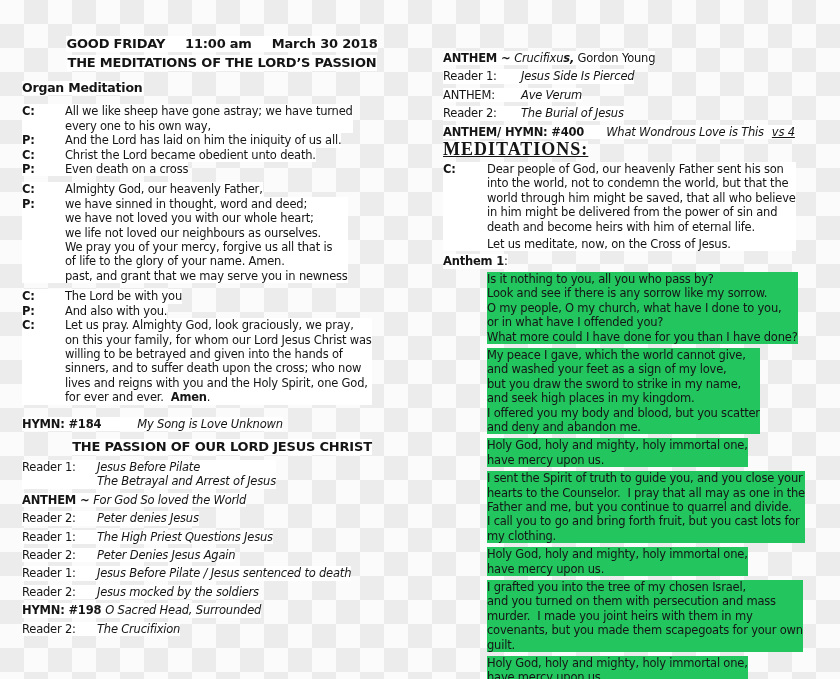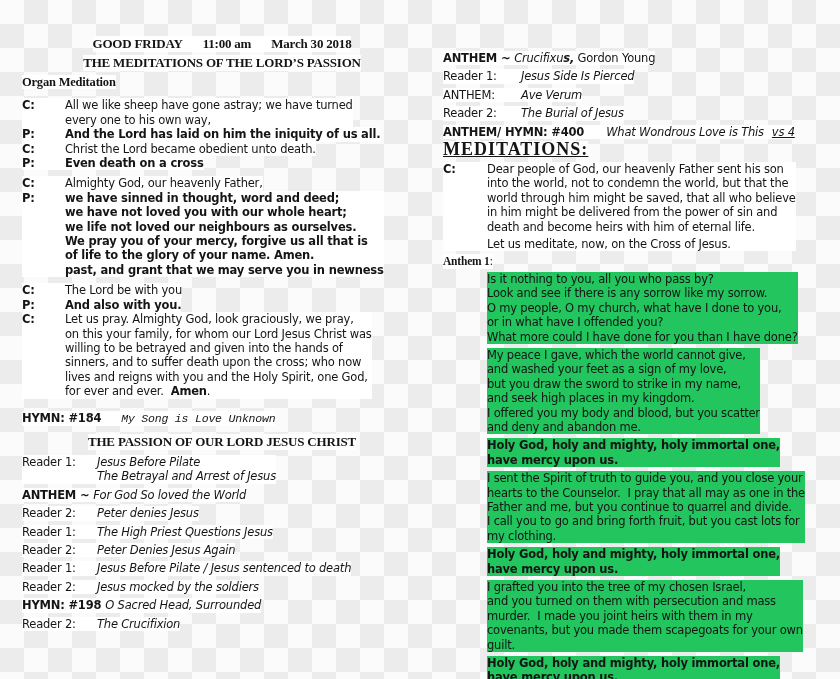--- a/index.html
+++ b/index.html
@@ -8,40 +8,40 @@
     background-color:#fbfbfb;
     background-image:conic-gradient(#ececec 0 25%, #fbfbfb 0 50%, #ececec 0 75%, #fbfbfb 0);
     background-size:48px 48px;
     font-family:"DejaVu Sans", sans-serif;
     font-size:11.5px;line-height:14.4px;letter-spacing:-0.2px;
     color:#151515;
   }
   .col{position:absolute;top:36px;}
   .col-left{left:22px;width:400px;}
   .col-right{left:443px;width:394px;margin-top:15px;}
-  .wb{background:#fff;width:max-content;font-family:Liberation Serif, serif;}
+  .wb{background:#fff;width:max-content;}
   .center{margin-left:auto;margin-right:auto;}
   .h{font-weight:bold;font-size:13px;line-height:16px;}
   .hdr1{display:flex;gap:20px;}
   .b{font-weight:bold;}
   .it{font-style:italic;}
   .bi{font-weight:bold;font-style:italic;}
   .u{text-decoration:underline;}
   .line{white-space:pre;}
   .row{display:grid;grid-template-columns:43px max-content;background:#fff;width:max-content;}
   .row .label{font-weight:bold;}
-  .bold-text .line{font-weight:bold;}
+  .bold-text .line{font-weight:normal;}
   .lrow{display:grid;grid-template-columns:75px max-content;background:#fff;width:max-content;}
   .prow{display:grid;grid-template-columns:78px max-content;background:#fff;width:max-content;}
   .inline-row{background:#fff;width:max-content;white-space:pre;}
   .stanza{margin-left:44px;background:#22c55e;width:max-content;}
   .meds{font-family:"Liberation Serif", serif;font-weight:bold;font-size:18px;letter-spacing:1px;text-decoration:underline;line-height:16px;}
   .mt2{margin-top:2px;} .mt3{margin-top:3px;} .mt4{margin-top:4px;} .mt5{margin-top:5px;}
-  .mt6{margin-top:6px;} .mt8{margin-top:8px;} .mt9{margin-top:9px;} .mt10{margin-top:4px;} .mt12{margin-top:12px;}
-  .gap18{margin-left:4px;} .gap20{margin-left:20px;font-family:Liberation Mono, monospace;} .gap8{margin-left:8px;}
+  .mt6{margin-top:6px;} .mt8{margin-top:8px;} .mt9{margin-top:9px;} .mt10{margin-top:10px;} .mt12{margin-top:12px;}
+  .gap18{margin-left:4px;} .gap20{margin-left:36px;} .gap8{margin-left:8px;}
 </style>
 </head>
 <body>
 
 <div class="col col-left">
 
   <div class="h hdr1 wb center">
     <span>GOOD FRIDAY</span>
     <span>11:00 am</span>
     <span>March 30 2018</span>

